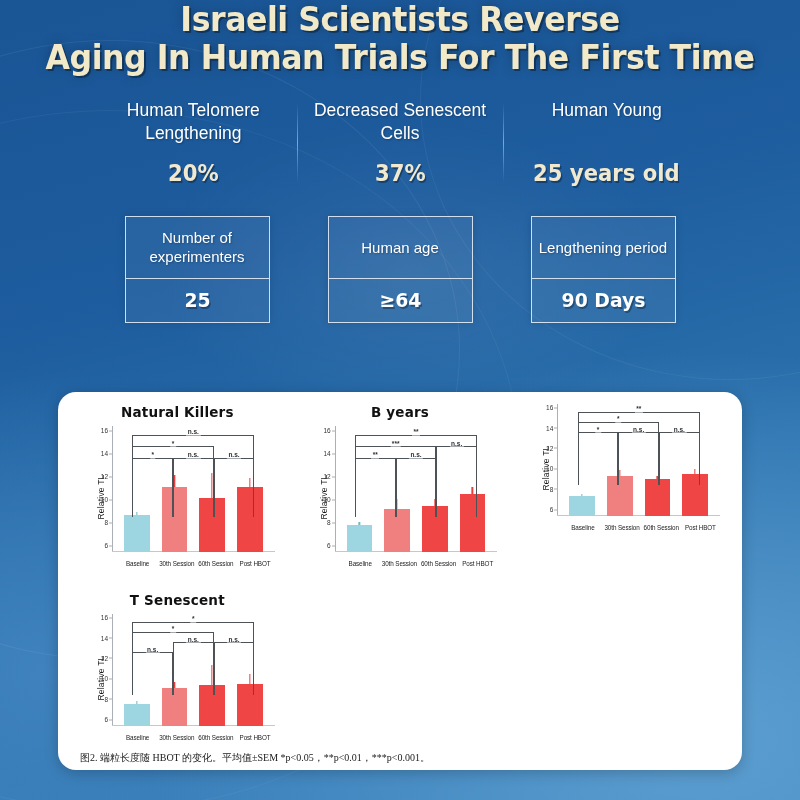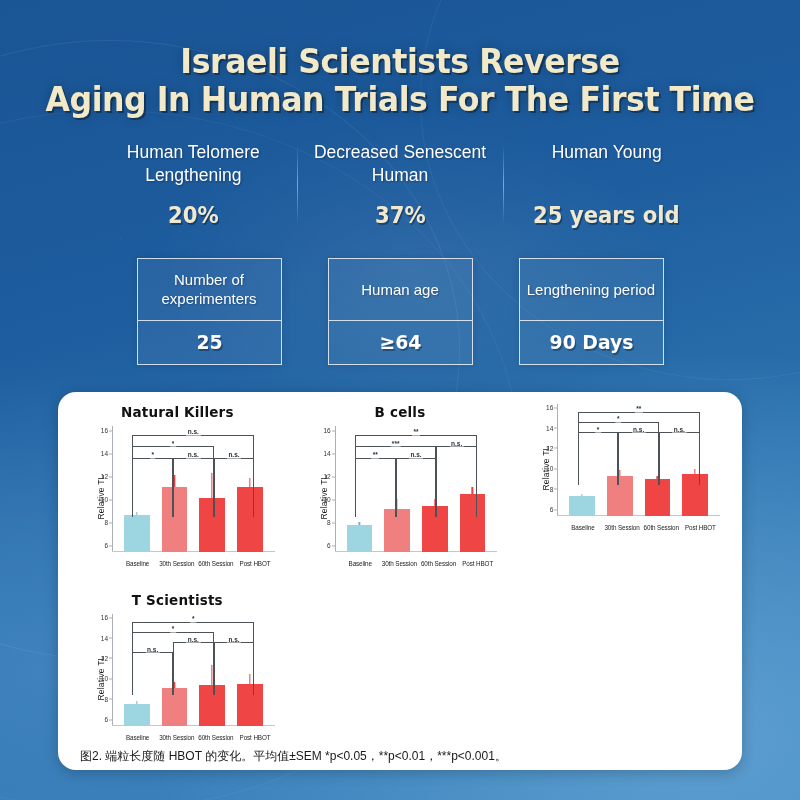--- a/index.html
+++ b/index.html
@@ -38,21 +38,21 @@
   }
   .bg-glow {
     position: absolute; left: 150px; top: 120px; width: 520px; height: 300px;
     background: radial-gradient(ellipse at center, rgba(255,255,255,0.07), rgba(255,255,255,0) 70%);
   }
 
   
   #content { position: relative; z-index: 2; width: 800px; height: 800px; }
 
   
-  .title-wrap { padding-top: 42px; text-align: center; }
+  .title-wrap { text-align: center; }
   .title-line {
     font-family: "DejaVu Sans", sans-serif;
     font-weight: bold;
     color: #f2e9c8;
     letter-spacing: -0.5px;
     line-height: 1.13;
     text-shadow: 2px 2px 0 rgba(0,0,0,0.35), 0 0 12px rgba(0,0,0,0.25);
     transform: scaleX(0.93);
   }
   .title-1 { font-size: 34px; }
@@ -91,21 +91,21 @@
     font-size: 23px;
     color: #f0e9cf;
     text-shadow: 1.5px 1.5px 0 rgba(0,0,0,0.32);
     transform: scaleX(0.92);
   }
 
   
   .cards-row {
     display: flex;
     justify-content: center;
-    gap: 46px;
+    gap: 58px;
     margin-top: 30px;
   }
   .card {
     width: 145px;
     border: 1.5px solid rgba(255,255,255,0.78);
     background: rgba(255,255,255,0.055);
     box-shadow: 0 0 8px rgba(0,0,0,0.12);
   }
   .card-head {
     height: 62px;
@@ -247,24 +247,24 @@
     font-weight: bold;
     color: #2a2f33;
     background: #fff;
     padding: 0 1.5px;
     line-height: 1;
   }
 
   .caption {
     position: absolute;
     left: 22px; bottom: 5px;
-    font-size: 12px;
+    font-size: 10px;
     color: #1a1a1a;
     white-space: nowrap;
-    font-family: Liberation Sans, sans-serif;
+    font-family: Liberation Serif, serif;
   }
 </style>
 </head>
 <body>
 
 <div id="bg">
   <div class="bg-base"></div>
   <div class="bg-glow"></div>
   <div class="bg-ray"></div>
   <div class="bg-swoosh sw1"></div>
@@ -278,21 +278,21 @@
     <div class="title-line title-1">Israeli Scientists Reverse</div>
     <div class="title-line title-2">Aging In Human Trials For The First Time</div>
   </div>
 
   <div class="stats-row">
     <div class="stat-col">
       <div class="stat-label">Human Telomere Lengthening</div>
       <div class="stat-value">20%</div>
     </div>
     <div class="stat-col">
-      <div class="stat-label">Decreased Senescent Human</div>
+      <div class="stat-label">Decreased Senescent Cells</div>
       <div class="stat-value">37%</div>
     </div>
     <div class="stat-col">
       <div class="stat-label">Human Young</div>
       <div class="stat-value">25 years old</div>
     </div>
   </div>
 
   <div class="cards-row">
     <div class="card">
@@ -361,21 +361,21 @@
             </div>
             <div class="xticks">
               <div class="xtick">Baseline</div>
               <div class="xtick">30th Session</div>
               <div class="xtick">60th Session</div>
               <div class="xtick">Post HBOT</div>
             </div>
           </div>
         </div>
         <div class="chart-cell">
-          <div class="chart-title">B cells</div>
+          <div class="chart-title">B years</div>
           <div class="plot">
             <div class="ylabel">Relative TL</div>
             <div class="axis-area">
               <div class="yaxis-line"></div>
               <div class="xaxis-line"></div>
               <div class="ytick" style="bottom: 0%;">6</div>
               <div class="ytick" style="bottom: 18.1818%;">8</div>
               <div class="ytick" style="bottom: 36.3636%;">10</div>
               <div class="ytick" style="bottom: 54.5455%;">12</div>
               <div class="ytick" style="bottom: 72.7273%;">14</div>
@@ -472,21 +472,21 @@
             </div>
             <div class="xticks">
               <div class="xtick">Baseline</div>
               <div class="xtick">30th Session</div>
               <div class="xtick">60th Session</div>
               <div class="xtick">Post HBOT</div>
             </div>
           </div>
         </div>
         <div class="chart-cell bottom">
-          <div class="chart-title">T Scientists</div>
+          <div class="chart-title">T Senescent</div>
           <div class="plot">
             <div class="ylabel">Relative TL</div>
             <div class="axis-area">
               <div class="yaxis-line"></div>
               <div class="xaxis-line"></div>
               <div class="ytick" style="bottom: 0%;">6</div>
               <div class="ytick" style="bottom: 18.1818%;">8</div>
               <div class="ytick" style="bottom: 36.3636%;">10</div>
               <div class="ytick" style="bottom: 54.5455%;">12</div>
               <div class="ytick" style="bottom: 72.7273%;">14</div>

